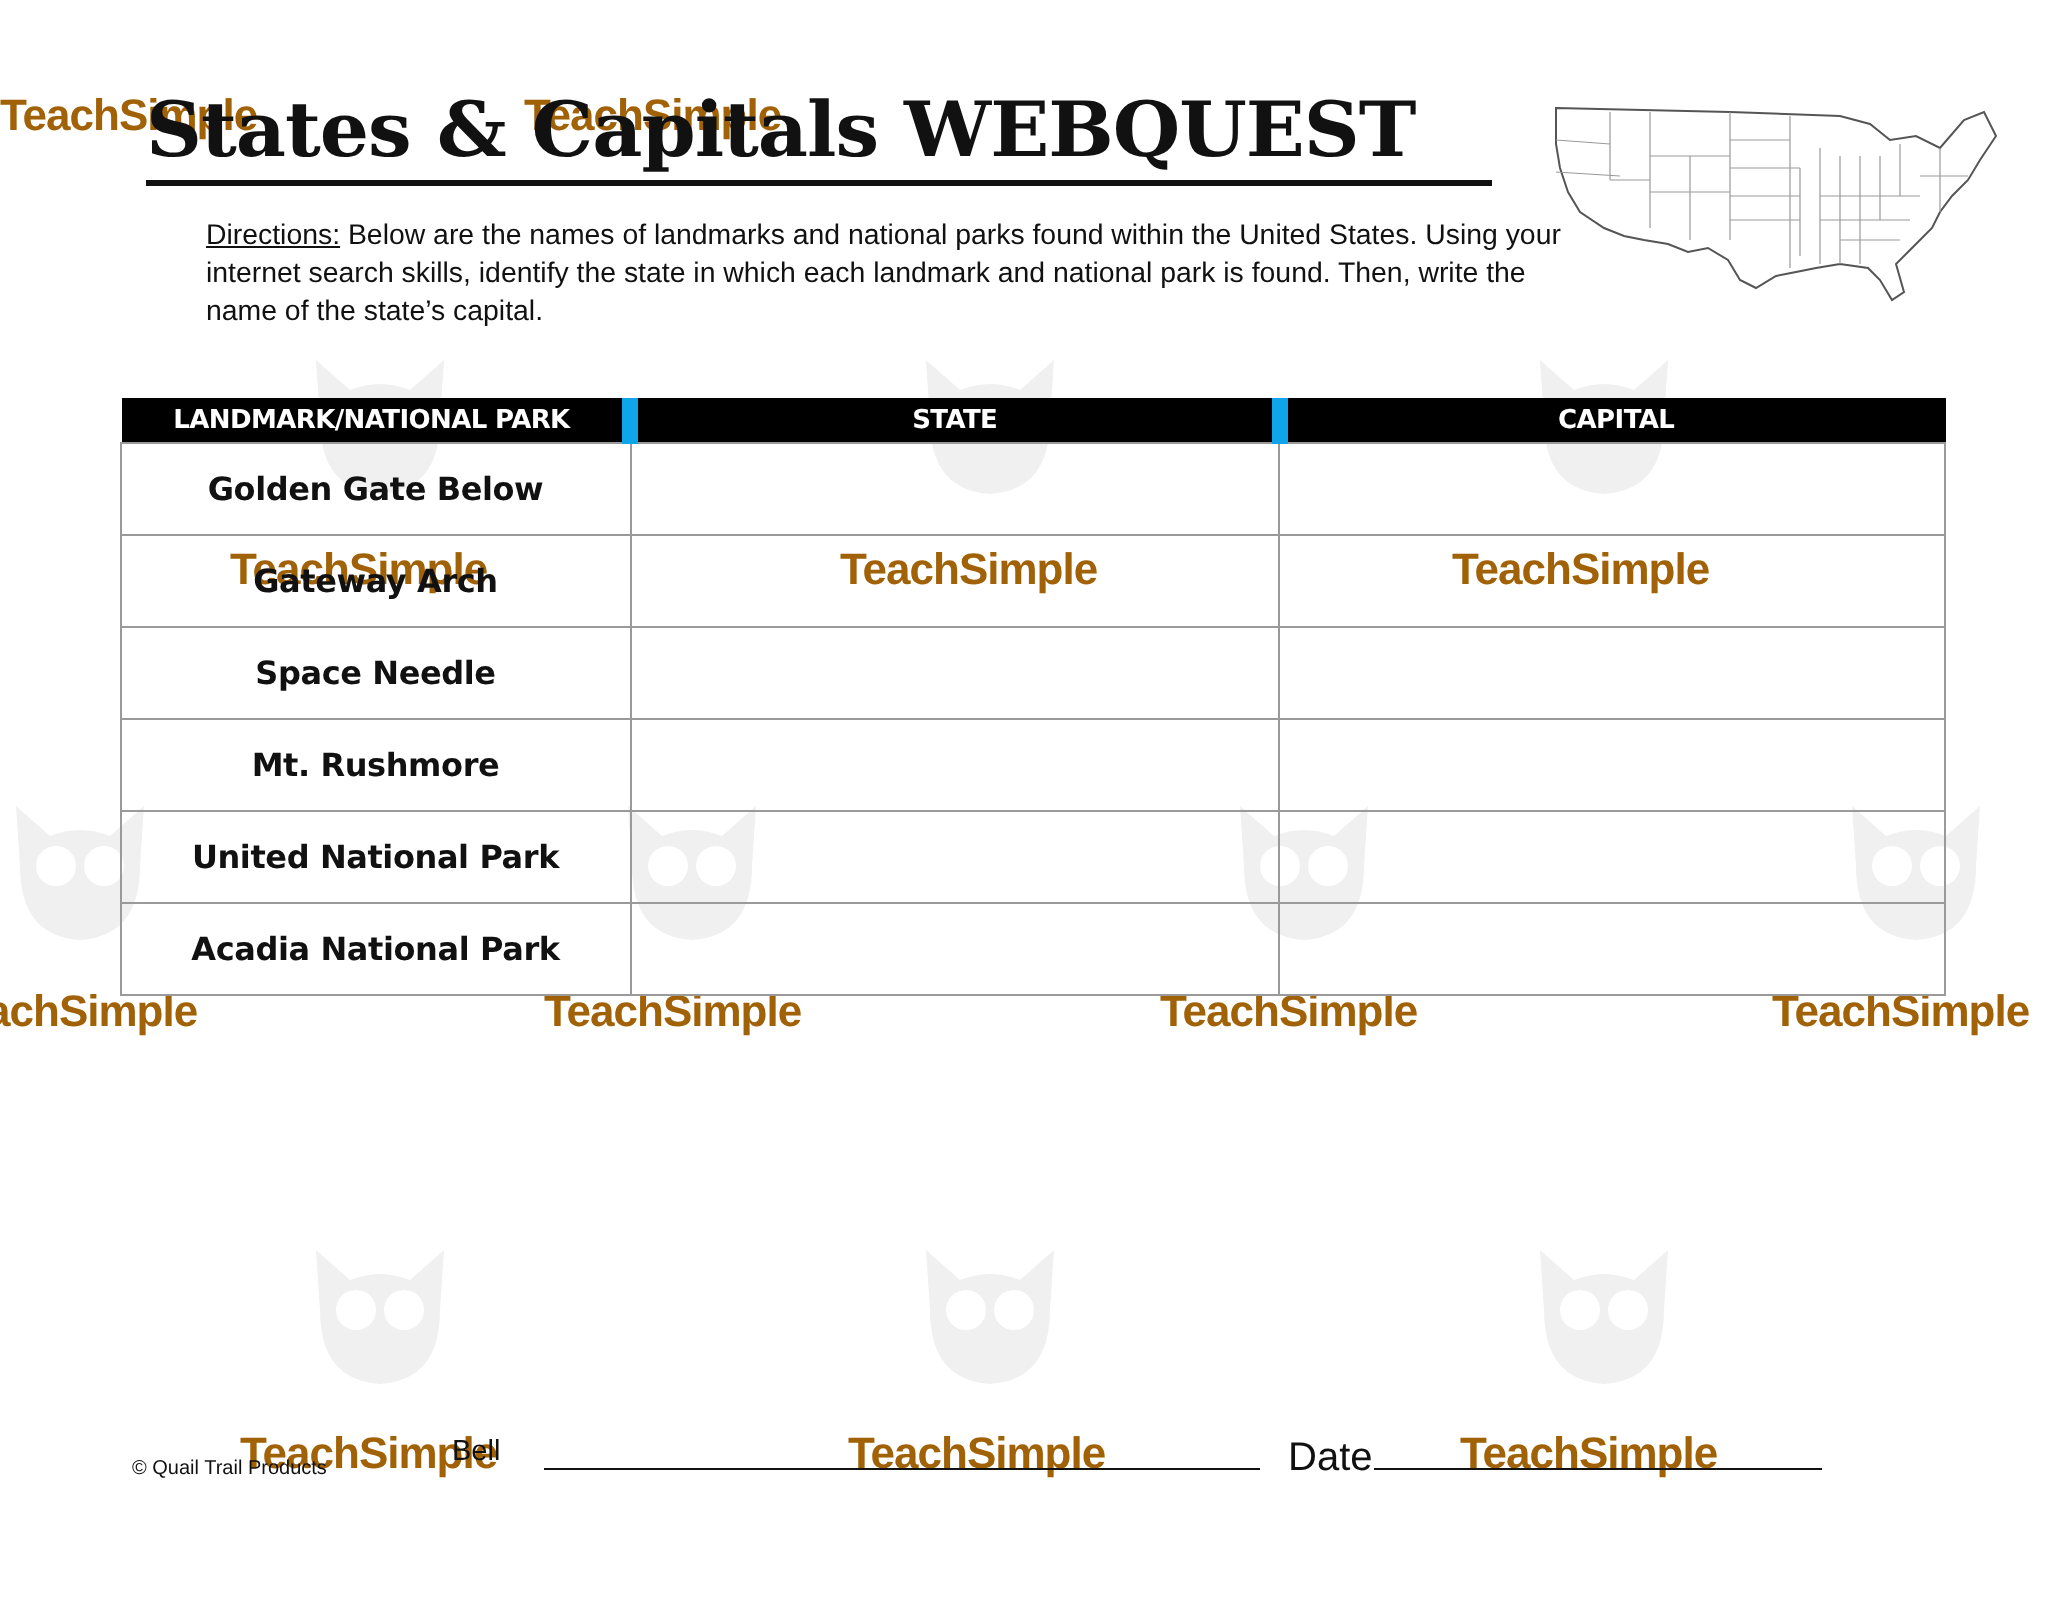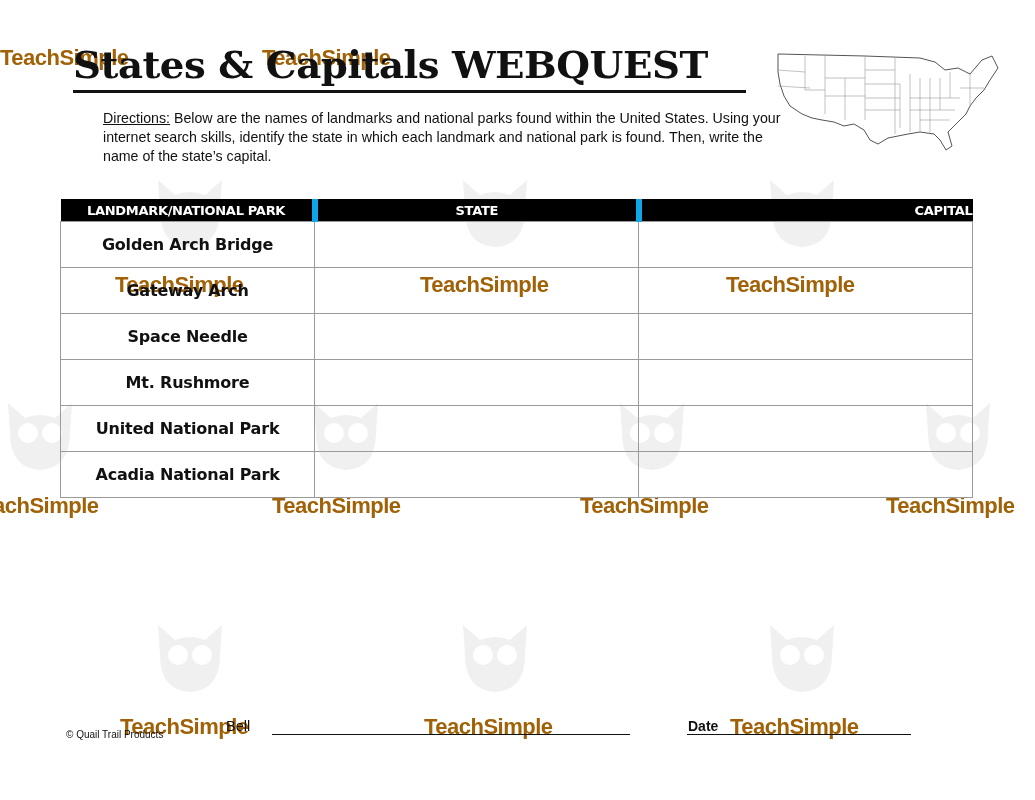--- a/index.html
+++ b/index.html
@@ -6,30 +6,30 @@
   body { width:1035px; height:800px; background:#ffffff; position:relative; overflow:hidden; font-family:"DejaVu Sans", sans-serif; color:#111; }
   .wm { position:absolute; font-family:"Liberation Sans", sans-serif; font-weight:bold; font-size:22px; color:#a16207; letter-spacing:-0.5px; z-index:0; }
   .owl { position:absolute; width:80px; height:75px; z-index:0; }
   .owl svg { width:100%; height:100%; }
   .title { position:absolute; left:73px; top:42px; width:673px; font-family:"DejaVu Serif", serif; font-weight:bold; font-size:38px; letter-spacing:-0.5px; white-space:nowrap; z-index:2; transform:scaleX(1.02); transform-origin:left; }
   .title-rule { position:absolute; left:73px; top:90px; width:673px; height:3px; background:#111; z-index:2; }
   .directions { position:absolute; left:73px; top:109px; width:690px; font-family:"Liberation Sans", sans-serif; font-size:14.2px; line-height:19px; z-index:2;margin-left:30px; }
   .directions .lbl { text-decoration:underline; }
   .map { position:absolute; left:770px; top:48px; width:235px; height:105px; z-index:2; }
   table.ws { position:absolute; left:60px; top:199px; width:913px; border-collapse:collapse; z-index:2; }
-  table.ws th { background:#000; color:#fff; font-family:"DejaVu Sans", sans-serif; font-weight:bold; font-size:13px; height:22px; padding:0; border-right:6px solid #0ea5e9; letter-spacing:-0.3px; }
+  table.ws th { background:#000; color:#fff; font-family:"DejaVu Sans", sans-serif; font-weight:bold; font-size:13px; height:22px; padding:0; border-right:8px solid #0ea5e9; letter-spacing:-0.3px; }
   table.ws th:last-child { border-right:none; }
   table.ws td { border:1px solid #9a9a9a; height:45px; padding:0; background:transparent; }
   table.ws td.lm { text-align:center; font-family:"DejaVu Sans", sans-serif; font-size:16px; font-weight:600; letter-spacing:-0.2px; }
-  .col1 { width:253px; } .col2 { width:324px; } .col3 { width:336px;text-align:right; }
+  .col1 { width:253px; } .col2 { width:324px; } .col3 { width:336px; }
   .footer { position:absolute; top:718px; z-index:2; font-family:"Liberation Sans", sans-serif; }
   .copy { left:66px; top:729px; font-size:10px; }
   .name-lbl { left:226px; font-size:14.5px; }
   .name-line { position:absolute; left:272px; top:734px; width:358px; border-bottom:1px solid #111; z-index:2; }
-  .date-lbl { left:688px; font-size:14px;font-weight:bold; }
+  .date-lbl { left:644px; font-size:20px; }
   .date-line { position:absolute; left:687px; top:734px; width:224px; border-bottom:1px solid #111; z-index:2; }
 </style>
 </head>
 <body>
 
 <div>
   <span class="wm" style="left:0px;top:45px">TeachSimple</span>
   <span class="wm" style="left:262px;top:45px">TeachSimple</span>
   <span class="wm" style="left:420px;top:272px">TeachSimple</span>
   <span class="wm" style="left:726px;top:272px">TeachSimple</span>
@@ -113,21 +113,21 @@
 <table class="ws">
   <thead>
     <tr>
       <th class="col1">LANDMARK/NATIONAL PARK</th>
       <th class="col2">STATE</th>
       <th class="col3">CAPITAL</th>
     </tr>
   </thead>
   <tbody>
     <tr>
-        <td class="lm">Golden Arch Bridge</td>
+        <td class="lm">Golden Gate Below</td>
         <td></td>
         <td></td>
       </tr>
     <tr>
         <td class="lm">Gateway Arch</td>
         <td></td>
         <td></td>
       </tr>
     <tr>
         <td class="lm">Space Needle</td>

